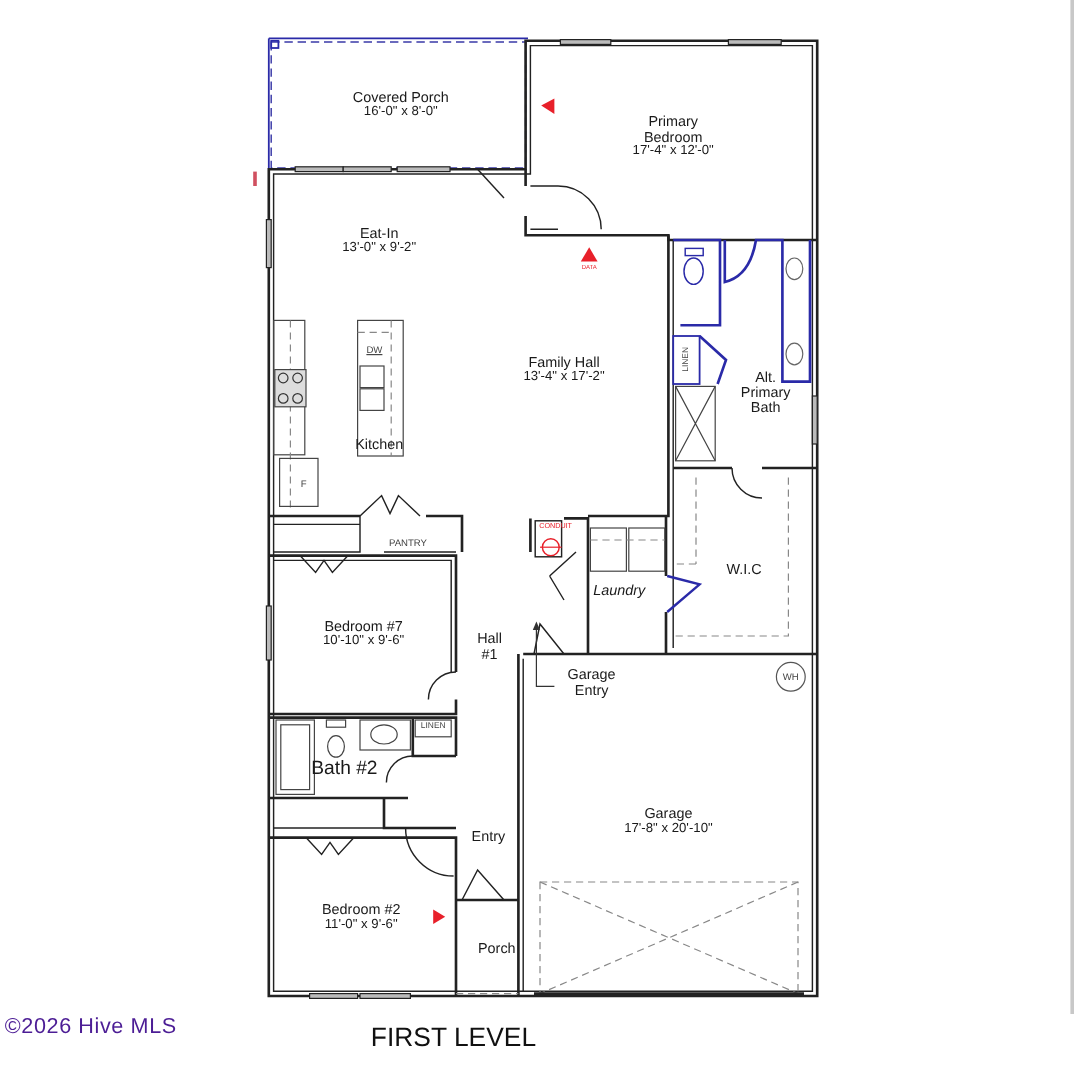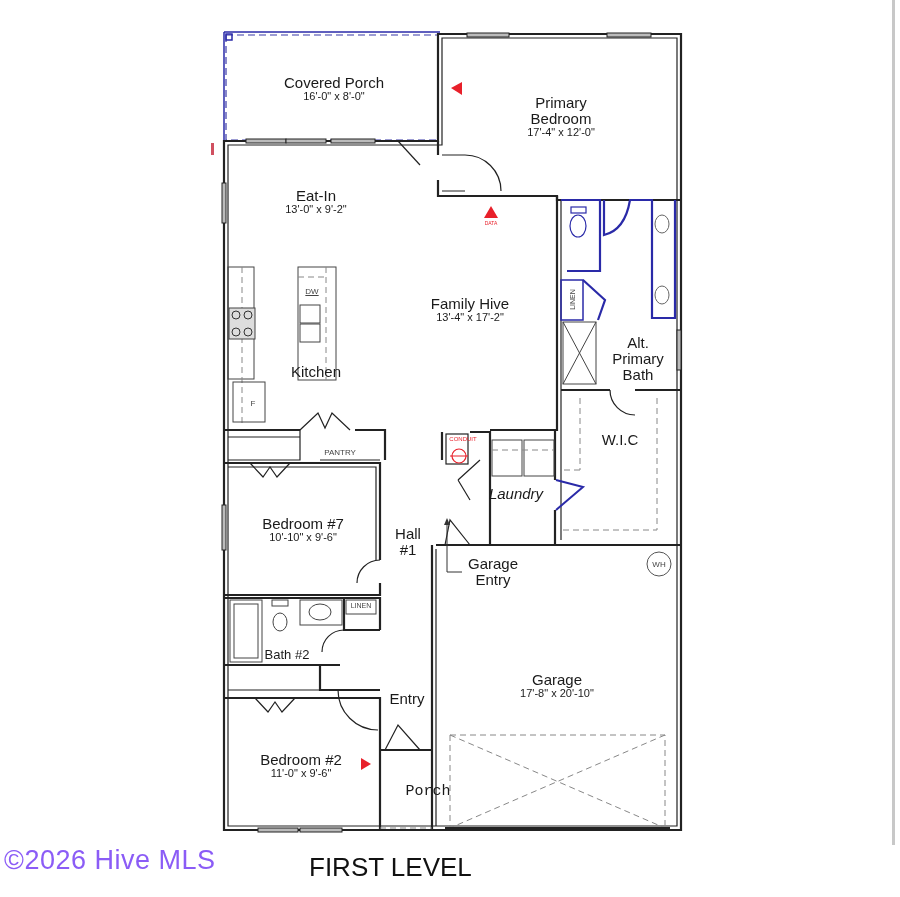--- a/index.html
+++ b/index.html
@@ -7,25 +7,25 @@
   #plan { position:absolute; left:0; top:0; width:900px; height:897px; }
   .wall { fill:none; stroke:#222; stroke-width:2.2; }
   .wall2 { fill:none; stroke:#222; stroke-width:1.2; }
   .thin { fill:none; stroke:#444; stroke-width:1; }
   .dash { fill:none; stroke:#888; stroke-width:1; stroke-dasharray:6 4; }
   .blue { fill:none; stroke:#2a2aa8; stroke-width:2.2; }
   .bluedash { fill:none; stroke:#3a3aa8; stroke-width:1.2; stroke-dasharray:7 4; }
   .swing { fill:none; stroke:#222; stroke-width:1.2; }
   .win { fill:#bbb; stroke:#222; stroke-width:1; }
   .label { position:absolute; text-align:center; color:#1a1a1a; line-height:1.05; white-space:nowrap; transform:translateX(-50%); }
-  .room-name { font-size:15px; display:block; }
+  .room-name { font-size:12px; display:block; }
   .room-dim { font-size:11px; display:block; }
   .small { font-size:8px; color:#444; position:absolute; transform:translateX(-50%); white-space:nowrap; }
-  #copyright { position:absolute; left:4px; top:845px; font-size:27px; color:#8b5cf6; letter-spacing:0.5px; }
-  #level-title { position:absolute; left:309px; top:852px; font-size:26px; color:#111; }
+  #copyright { position:absolute; left:4px; top:845px; font-size:18px; color:#4c1d95; letter-spacing:0.5px; }
+  #level-title { position:absolute; left:309px; top:852px; font-size:22px; color:#111; }
   #scroll-line { position:absolute; left:892px; top:0; width:3px; height:845px; background:#c8c8c8; }
 </style>
 </head>
 <body>
 
 <svg id="plan" viewBox="0 0 900 897" xmlns="http://www.w3.org/2000/svg">
 
   <g>
     <rect class="bluedash" x="226" y="35" width="212" height="105"></rect>
     <line x1="224" y1="32" x2="440" y2="32" stroke="#2a2aa8" stroke-width="1.5"></line>
@@ -169,64 +169,64 @@
 <div class="label" style="left:561px;top:95px;">
   <span class="room-name">Primary</span>
   <span class="room-name">Bedroom</span>
   <span class="room-dim">17'-4" x 12'-0"</span>
 </div>
 <div class="label" style="left:316px;top:188px;">
   <span class="room-name">Eat-In</span>
   <span class="room-dim">13'-0" x 9'-2"</span>
 </div>
 <div class="label" style="left:470px;top:296px;">
-  <span class="room-name">Family Hive</span>
+  <span class="room-name">Family Hall</span>
   <span class="room-dim">13'-4" x 17'-2"</span>
 </div>
 <div class="label" style="left:316px;top:364px;">
   <span class="room-name">Kitchen</span>
 </div>
-<div class="label" style="left:638px;top:335px;">
+<div class="label" style="left:638px;top:308px;">
   <span class="room-name">Alt.</span>
   <span class="room-name">Primary</span>
   <span class="room-name">Bath</span>
 </div>
-<div class="label" style="left:620px;top:432px;">
+<div class="label" style="left:620px;top:468px;">
   <span class="room-name">W.I.C</span>
 </div>
 <div class="label" style="left:516px;top:486px;font-style:italic;">
   <span class="room-name">Laundry</span>
 </div>
 <div class="label" style="left:303px;top:516px;">
   <span class="room-name">Bedroom #7</span>
   <span class="room-dim">10'-10" x 9'-6"</span>
 </div>
 <div class="label" style="left:408px;top:509px;margin-top:17px;">
   <span class="room-name">Hall</span>
   <span class="room-name">#1</span>
 </div>
 <div class="label" style="left:287px;top:633px;">
-  <span class="room-dim" style="font-size:13px;margin-top:15px;">Bath #2</span>
+  <span class="room-dim" style="font-size:16px;">Bath #2</span>
 </div>
 <div class="label" style="left:493px;top:556px;">
   <span class="room-name">Garage</span>
   <span class="room-name">Entry</span>
 </div>
 <div class="label" style="left:557px;top:672px;">
   <span class="room-name">Garage</span>
   <span class="room-dim">17'-8" x 20'-10"</span>
 </div>
 <div class="label" style="left:407px;top:691px;">
   <span class="room-name">Entry</span>
 </div>
 <div class="label" style="left:301px;top:752px;">
   <span class="room-name">Bedroom #2</span>
   <span class="room-dim">11'-0" x 9'-6"</span>
 </div>
-<div class="label" style="left:428px;top:784px;font-family:Liberation Mono, monospace;">
+<div class="label" style="left:414px;top:784px;">
   <span class="room-name">Porch</span>
 </div>
 
 <span class="small" style="left:312px;top:287px;text-decoration:underline;">DW</span>
 <span class="small" style="left:253px;top:399px;">F</span>
 <span class="small" style="left:340px;top:448px;">PANTRY</span>
 <span class="small" style="left:361px;top:602px;font-size:7px;">LINEN</span>
 <span class="small" style="left:572px;top:296px;font-size:7px;transform:translateX(-50%) rotate(-90deg);">LINEN</span>
 <span class="small" style="left:659px;top:560px;">WH</span>
 <span class="small" style="left:463px;top:436px;font-size:6px;color:#e8202a;">CONDUIT</span>

